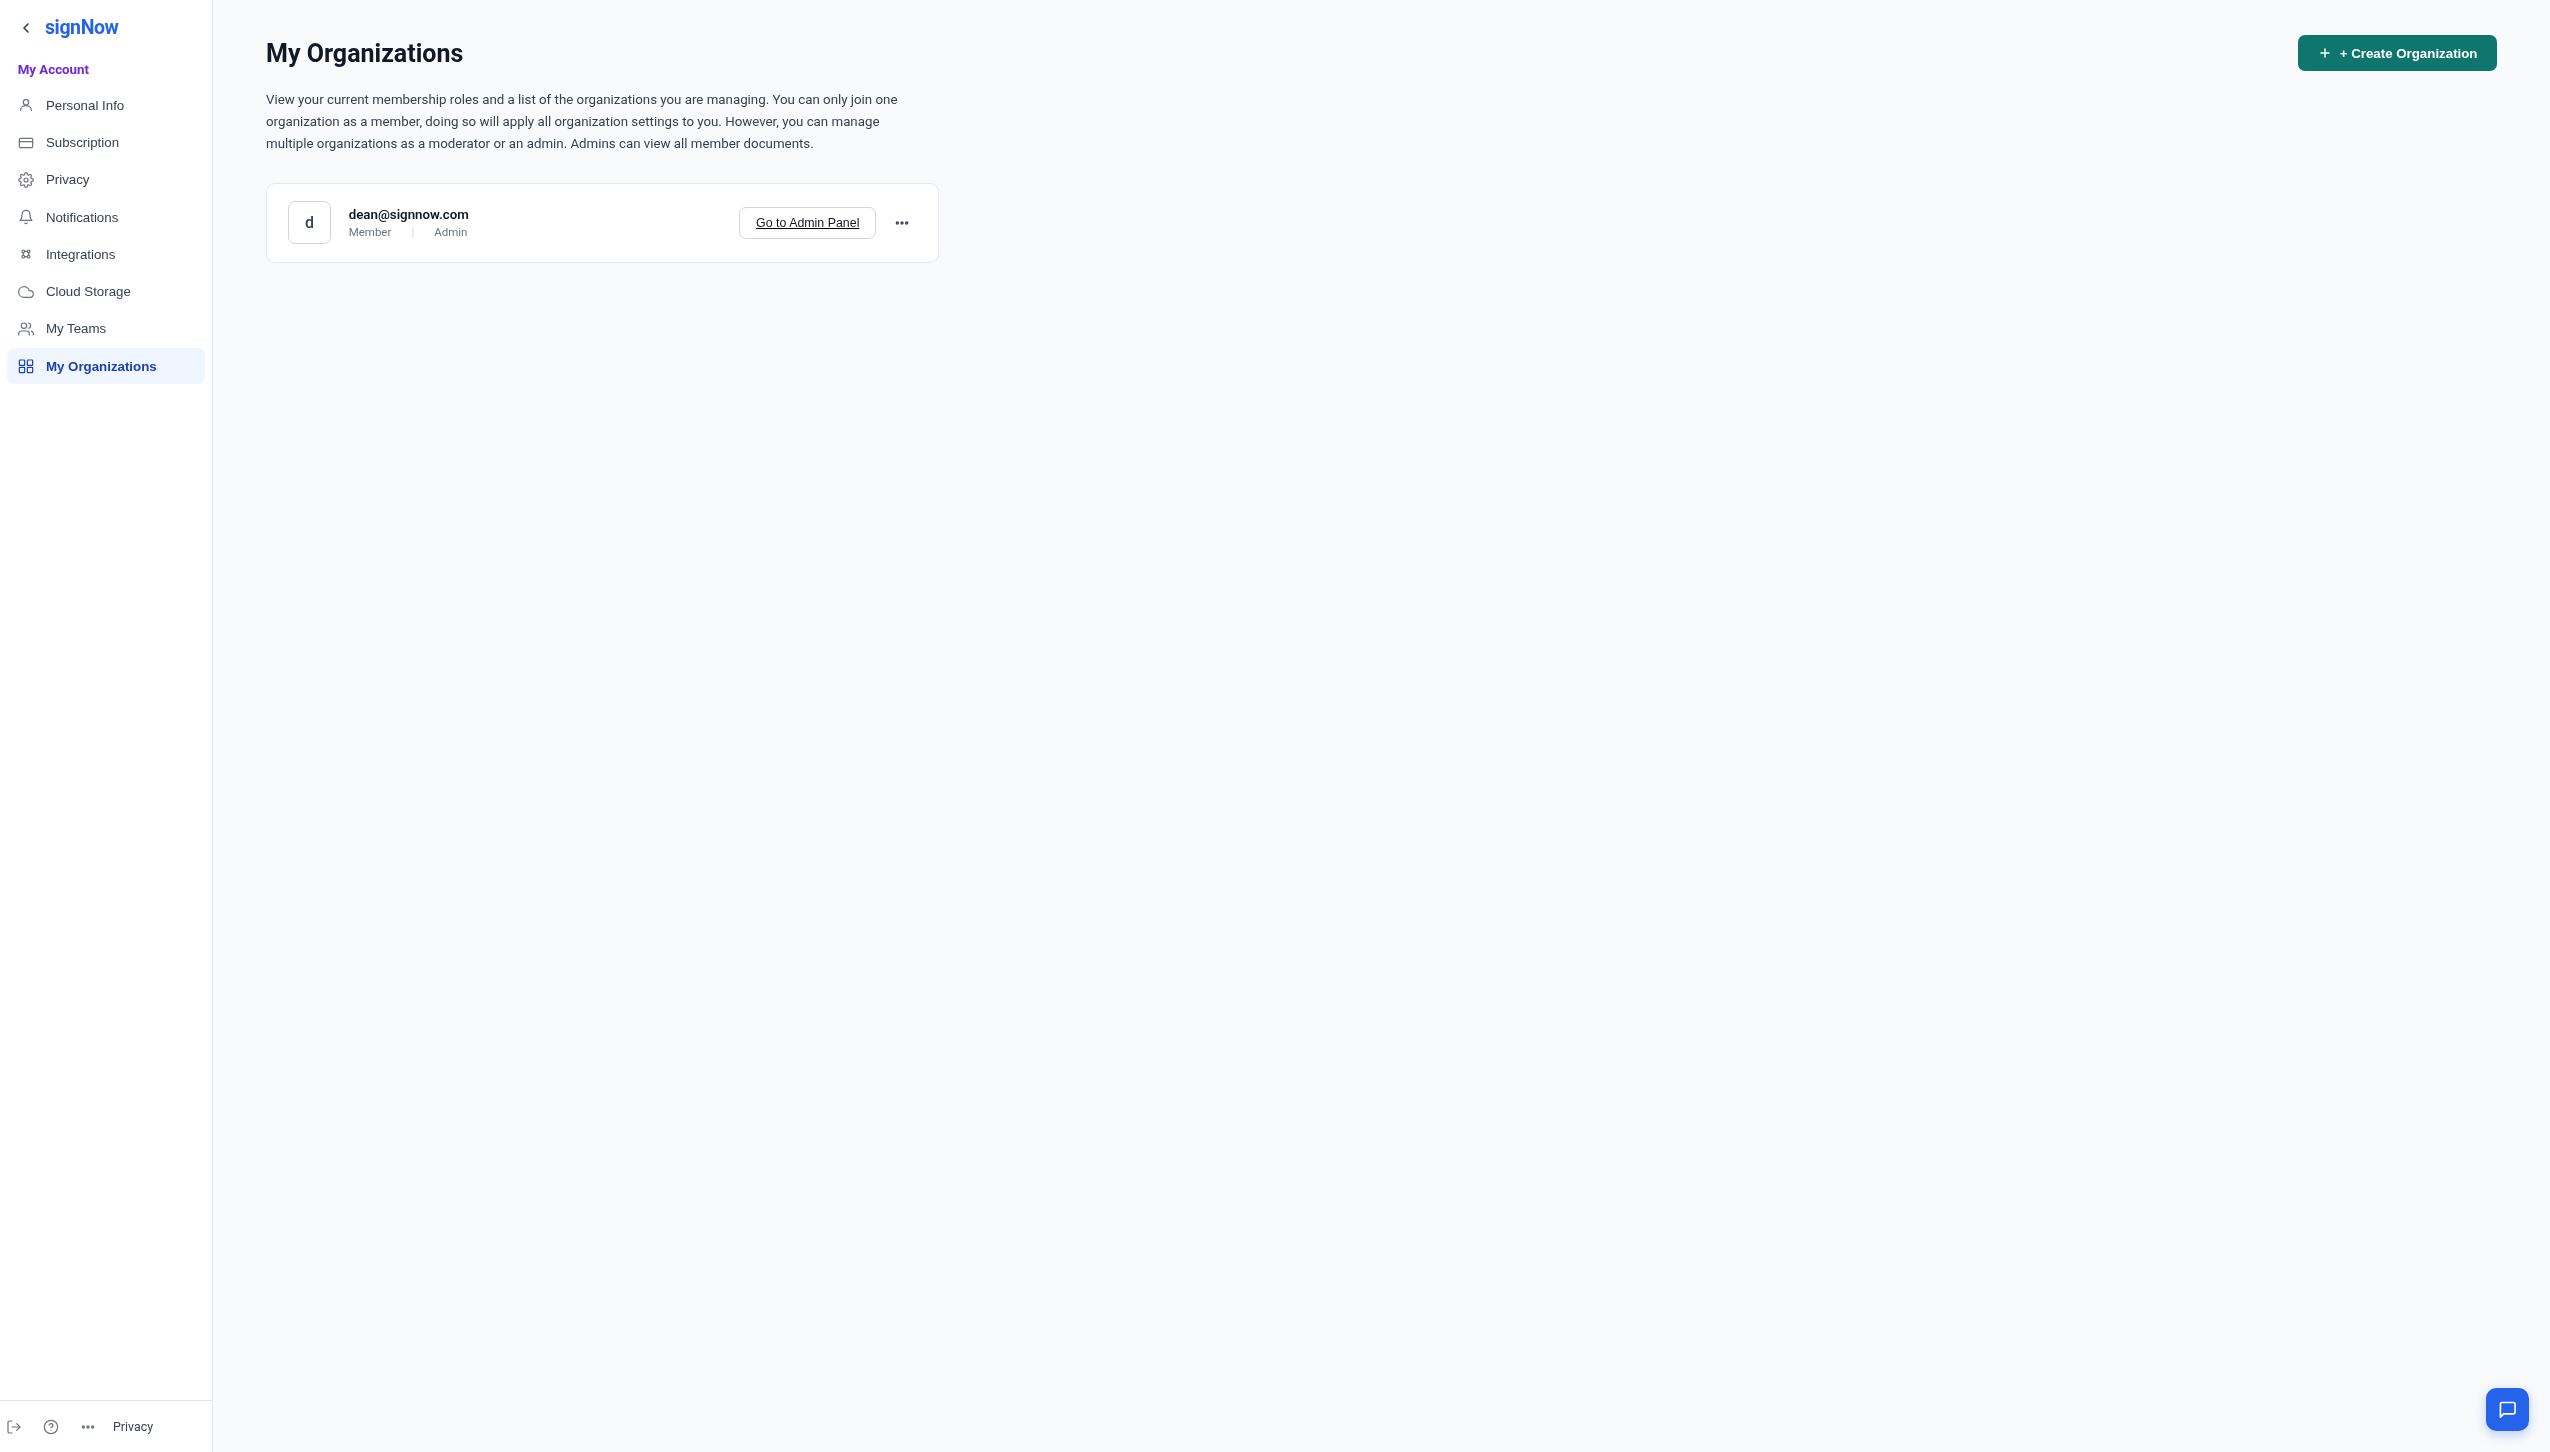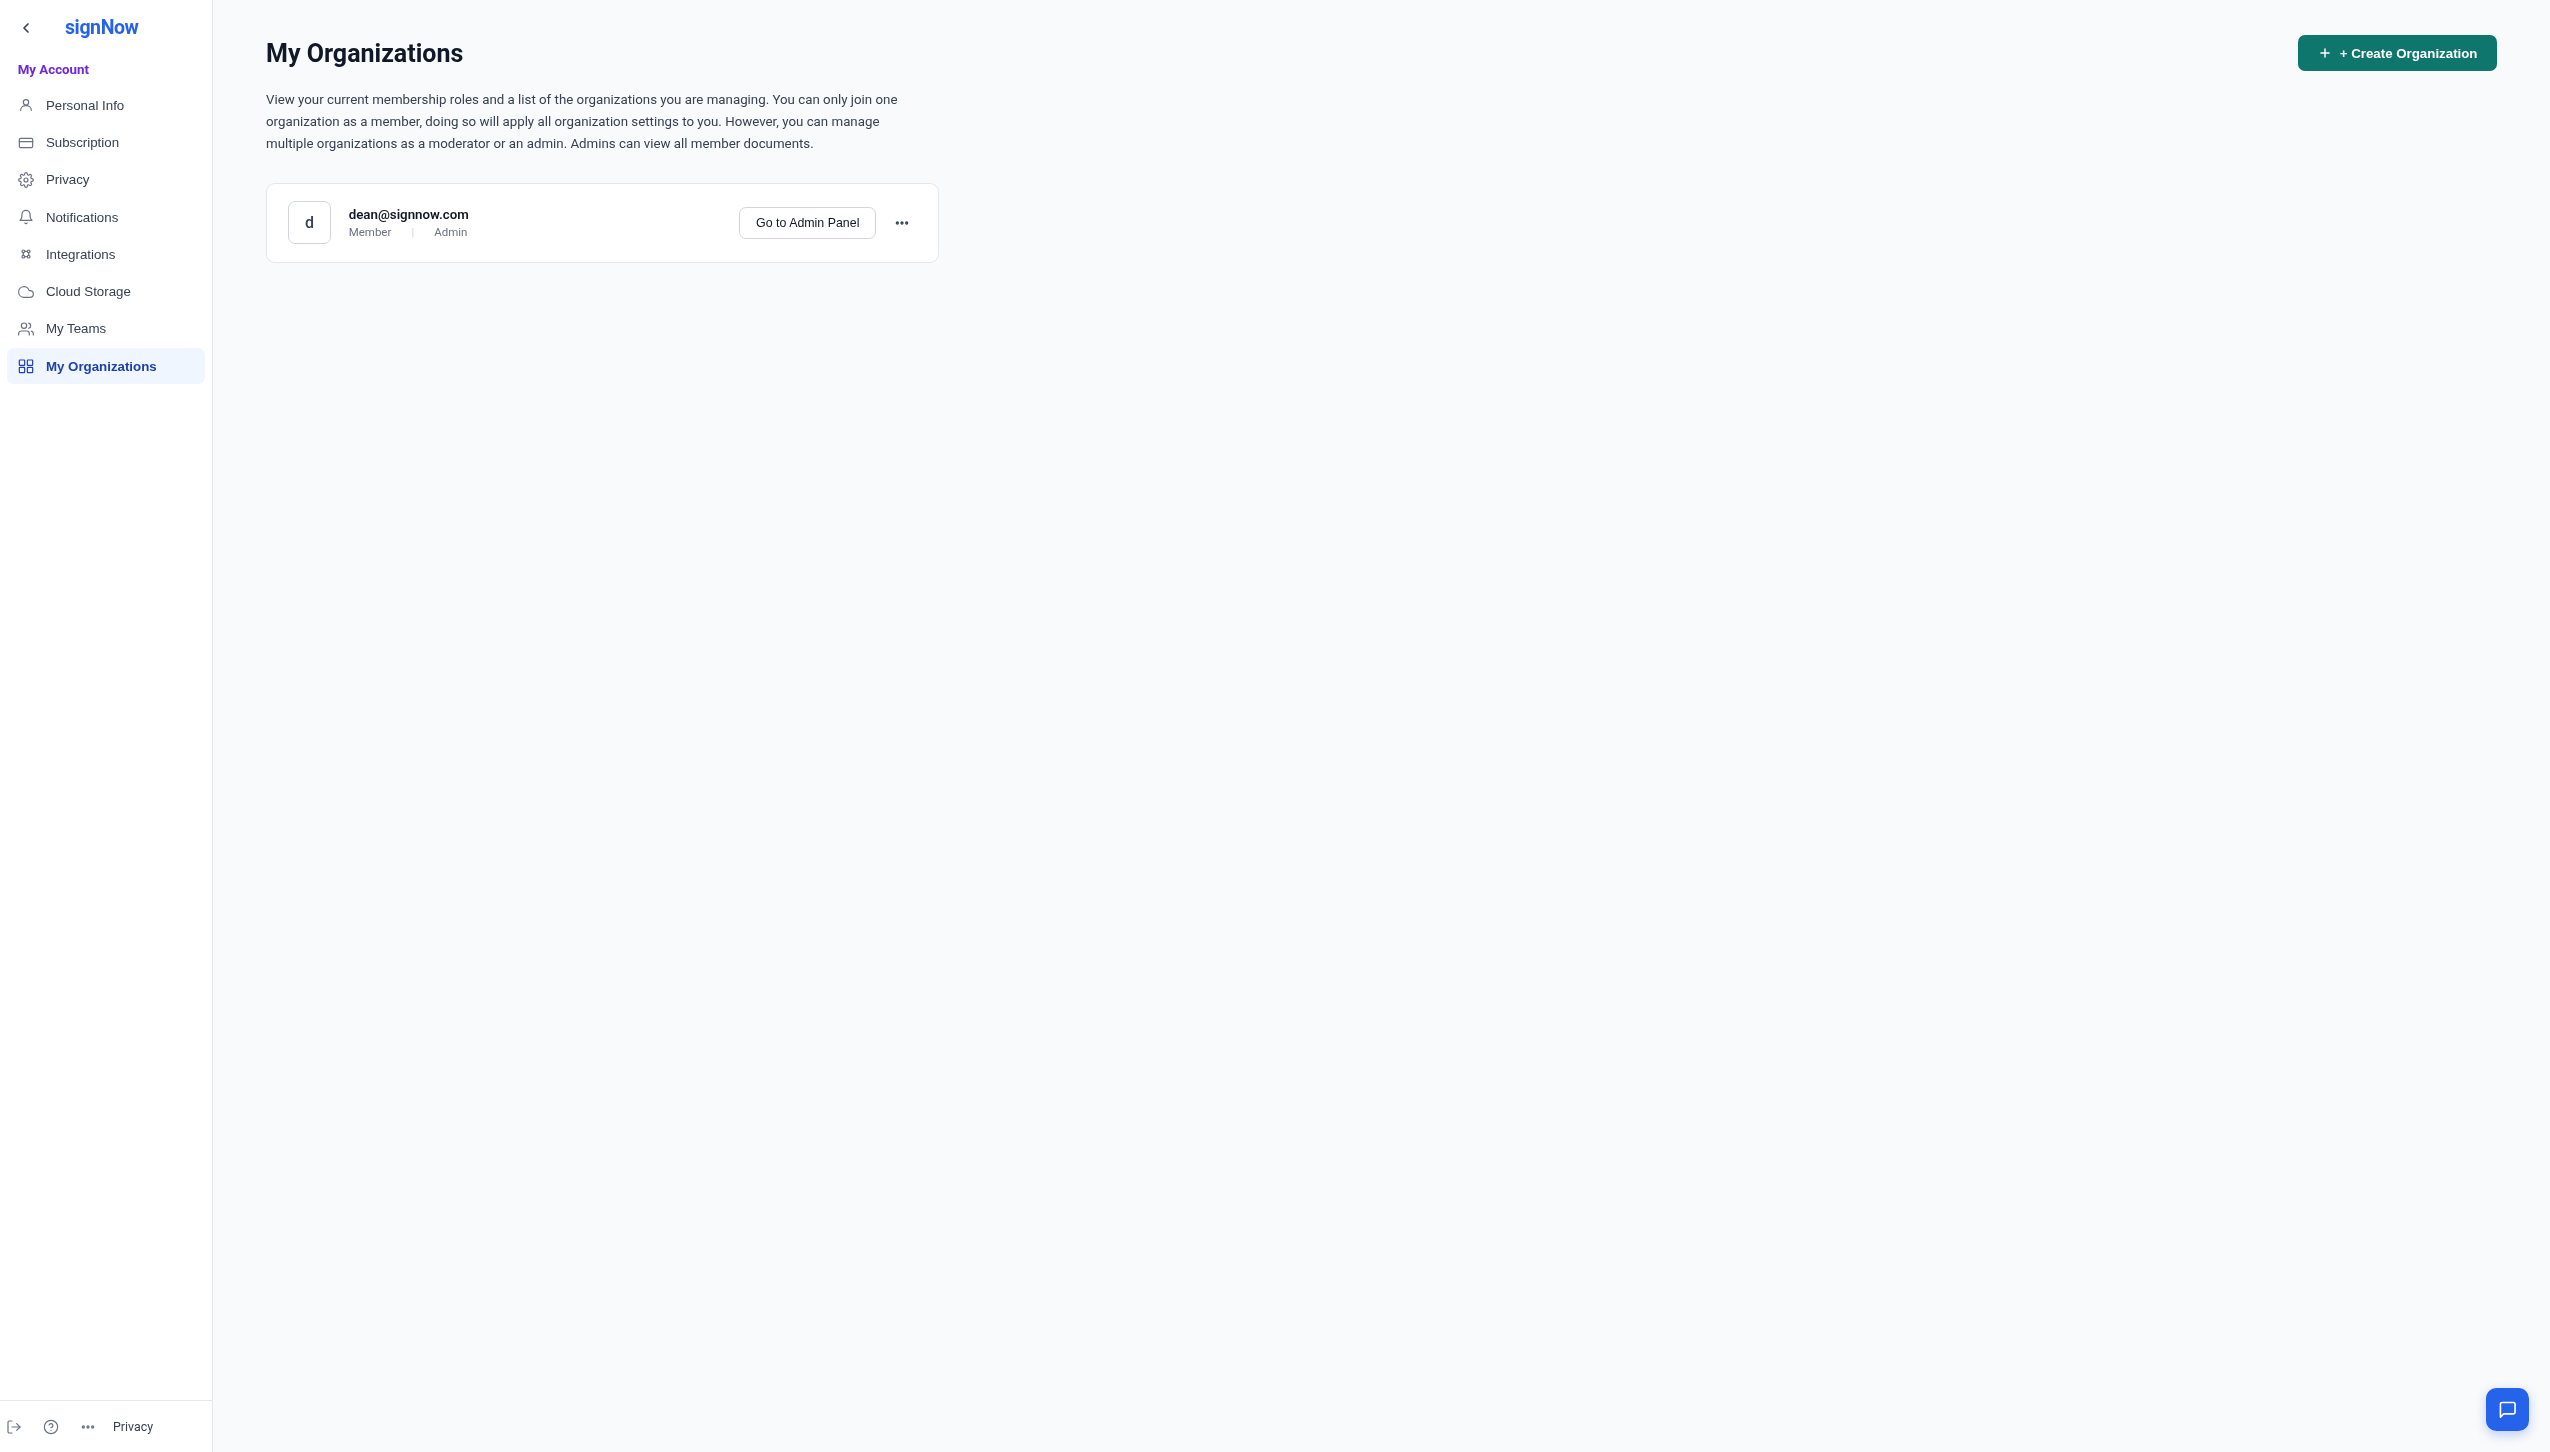--- a/index.html
+++ b/index.html
@@ -20,21 +20,21 @@
       border-right: 0.9px solid #e5e7eb;
       display: flex;
       flex-direction: column;
       height: 100vh;
     }
 
     .sidebar-header {
       display: flex;
       align-items: center;
       padding: 16px 17.7px 16px 14px;
-      gap: 28px;
+      gap: 8px;
     }
 
     .sidebar-back-btn {
       background: none;
       border: none;
       cursor: pointer;
       color: #374151;
       font-size: 17.7px;
       display: flex;
       align-items: center;
@@ -221,20 +221,21 @@
     }
 
     .role-divider {
       color: #d1d5db;
     }
 
     .member-actions {
       display: flex;
       align-items: center;
       gap: 10.6px;
+      text-decoration: underline;
     }
 
     .admin-panel-btn {
       border: 1.3px solid #d1d5db;
       background: #fff;
       color: #111827;
       border-radius: 7px;
       padding: 8px 16px;
       font-size: 12.4px;
       font-weight: 500;

